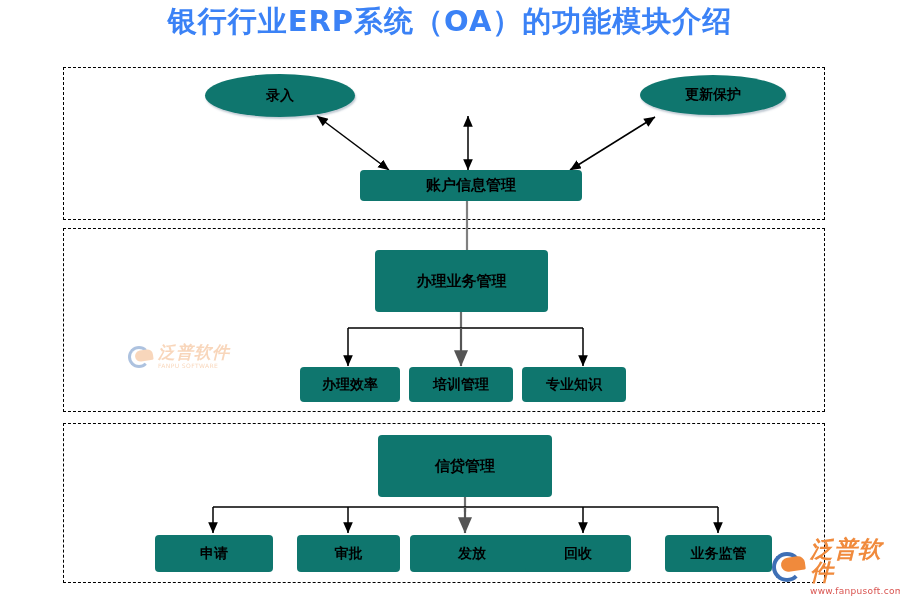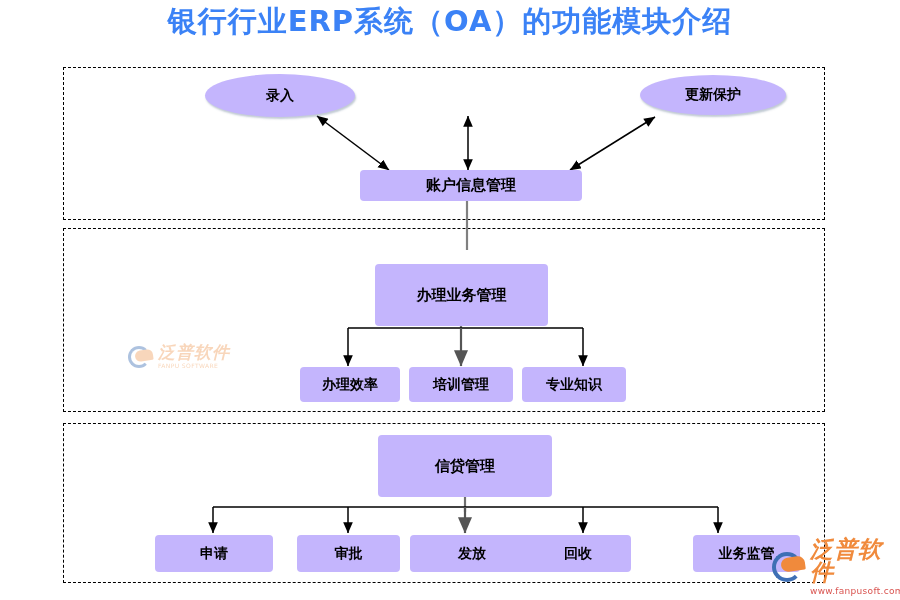--- a/index.html
+++ b/index.html
@@ -42,21 +42,21 @@
   
   .panel {
     position: absolute;
     border: 1px dashed #000000;
     background: transparent;
   }
 
   
   .node {
     position: absolute;
-    background: #c4b5fd;
+    background: #0f766e;
     color: #000000;
     display: flex;
     align-items: center;
     justify-content: center;
     font-weight: bold;
     line-height: 1.1;
   }
   .node.rect { border-radius: 4px; }
   .node.ellipse {
     border-radius: 50%;
@@ -199,21 +199,21 @@
 
 
   <div class="node ellipse n-md" style="left:640px; top:75px; width:146px; height:40px;">
     <span>更新保护</span>
   </div>
 
   <div class="node rect n-lg" style="left:360px; top:170px; width:222px; height:31px;">
     <span>账户信息管理</span>
   </div>
 
-  <div class="node rect n-lg" style="left:375px; top:264px; width:173px; height:62px;">
+  <div class="node rect n-lg" style="left:375px; top:250px; width:173px; height:62px;">
     <span>办理业务管理</span>
   </div>
 
   <div class="node rect n-md" style="left:300px; top:367px; width:100px; height:35px;">
     <span>办理效率</span>
   </div>
 
   <div class="node rect n-md" style="left:409px; top:367px; width:104px; height:35px;">
     <span>培训管理</span>
   </div>
@@ -235,21 +235,21 @@
   </div>
 
   <div class="node rect n-md" style="left:410px; top:535px; width:124px; height:37px;">
     <span>发放</span>
   </div>
 
   <div class="node rect n-md" style="left:525px; top:535px; width:106px; height:37px;">
     <span>回收</span>
   </div>
 
-  <div class="node rect n-md" style="left:665px; top:535px; width:107px; height:37px;margin-left:28px;">
+  <div class="node rect n-md" style="left:665px; top:535px; width:107px; height:37px;">
     <span>业务监管</span>
   </div>
 
   <div class="watermark wm-small" style="left:128px; top:344px;">
     <div class="wm-mark">
       <div class="ring"></div>
       <div class="swoosh"></div>
     </div>
     <div class="wm-text">
       <span class="wm-cn">泛普软件</span>

